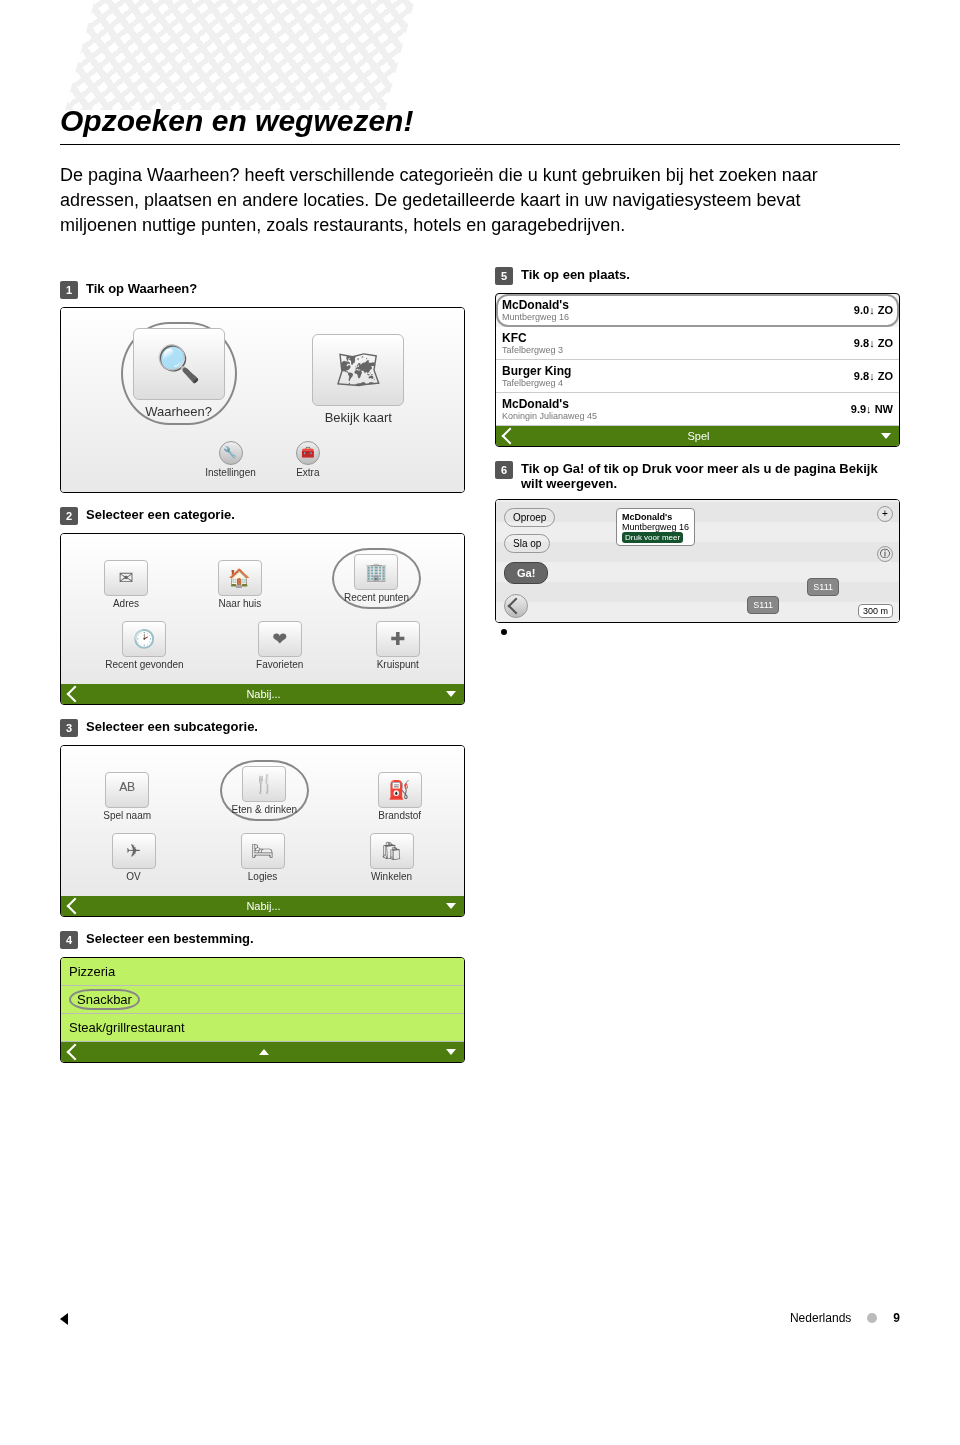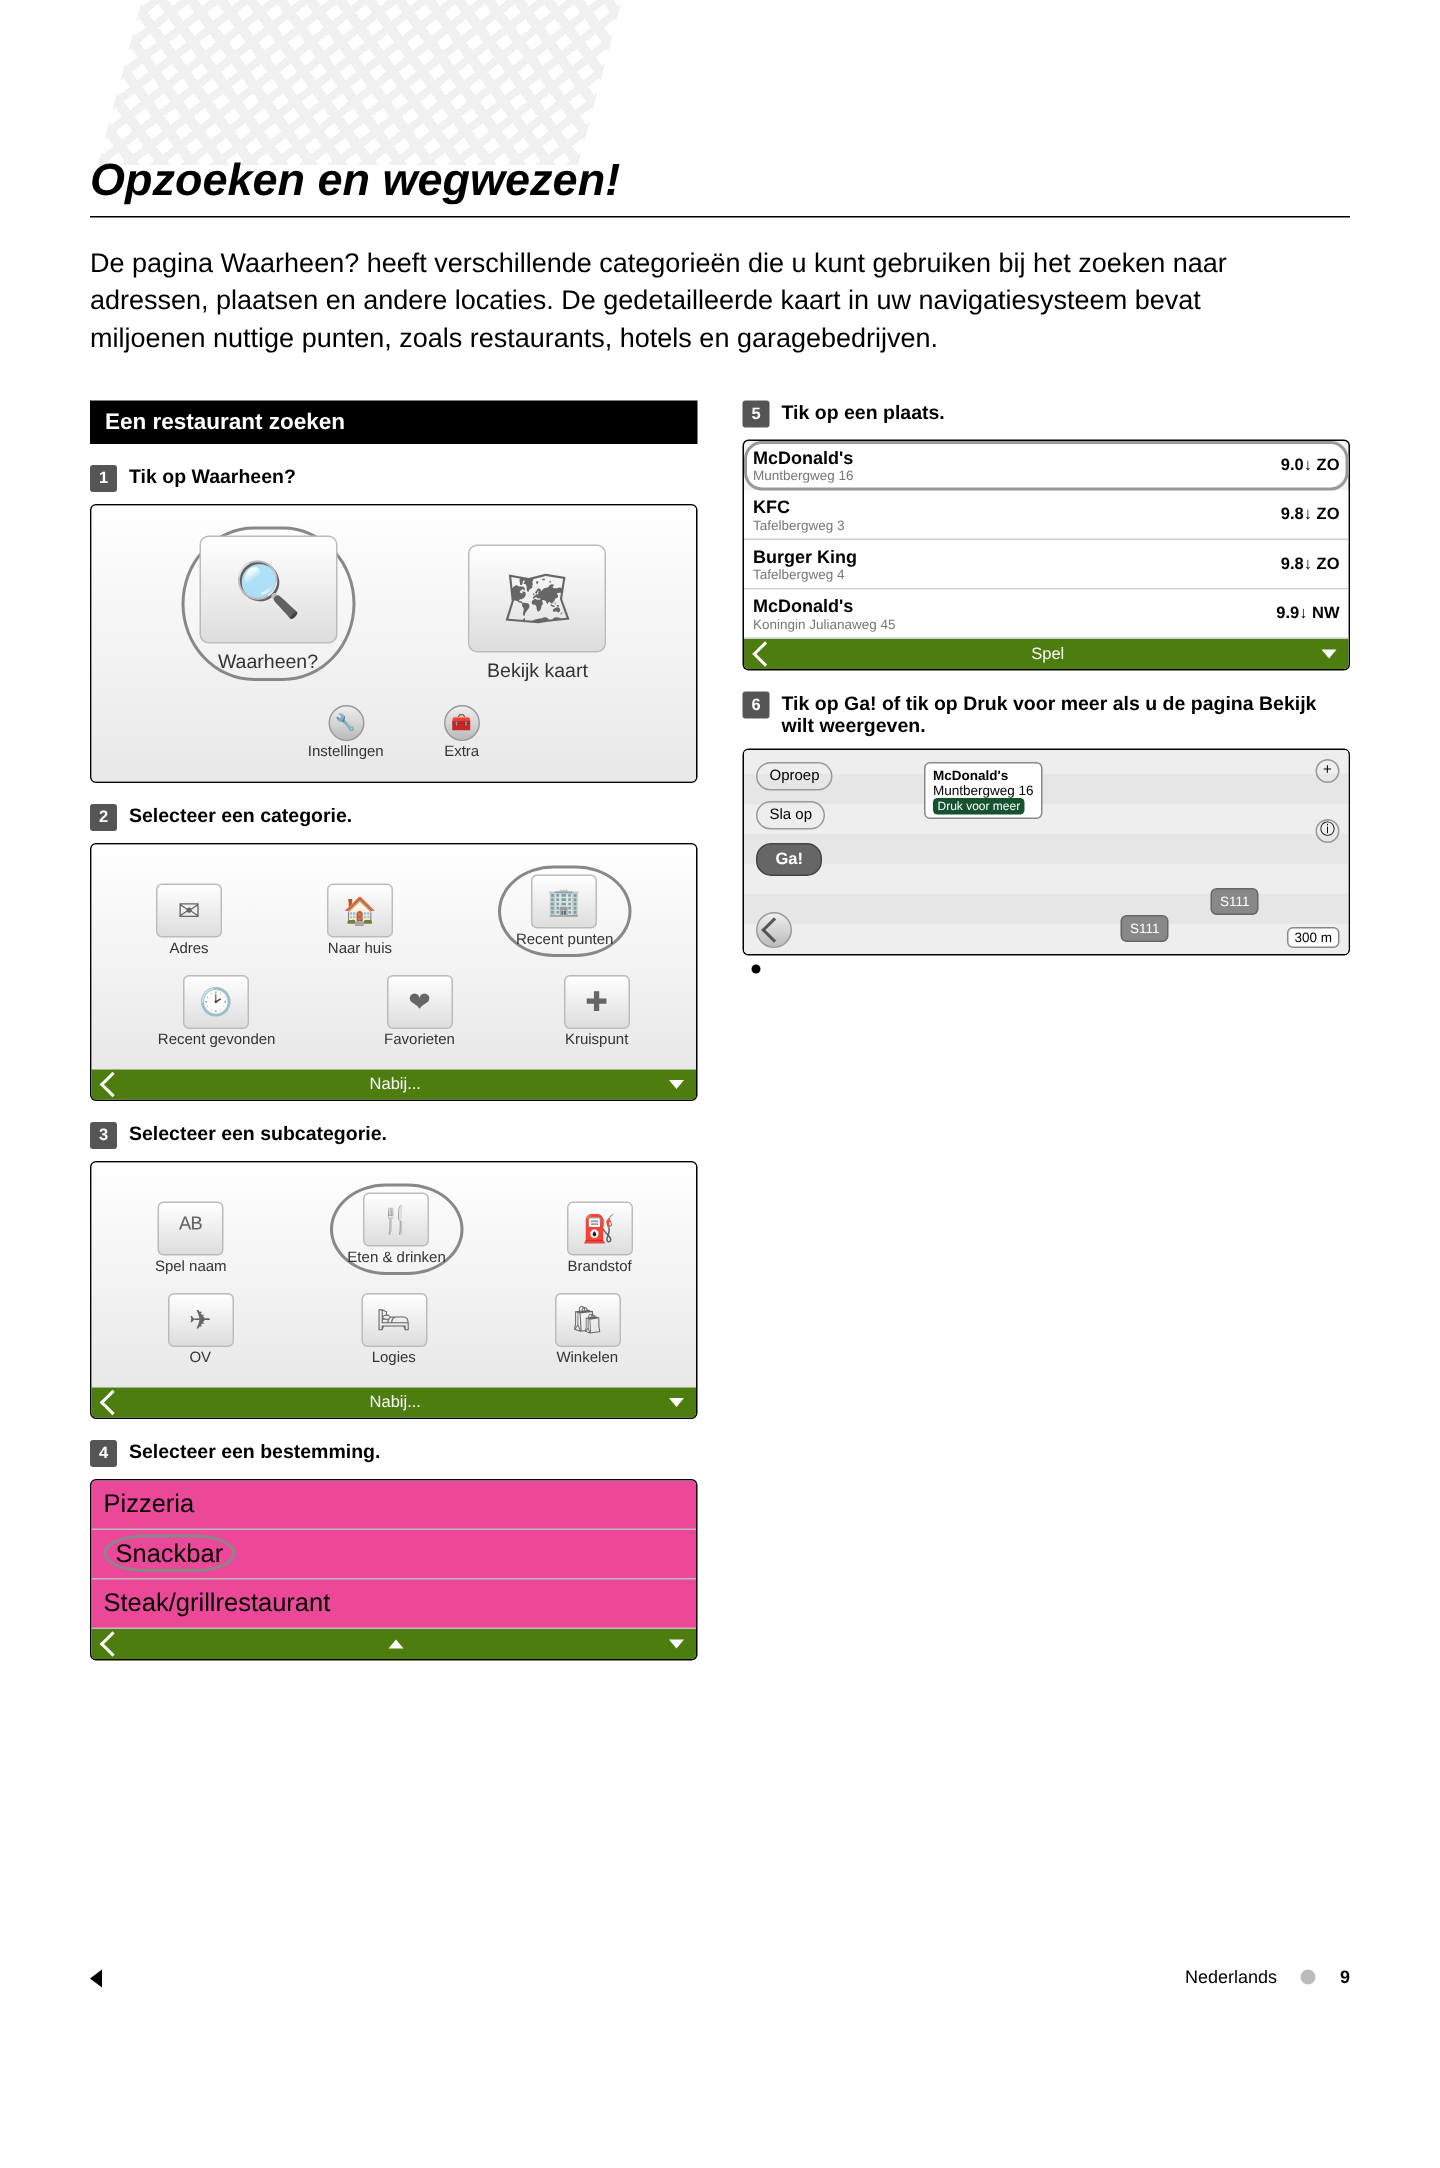--- a/index.html
+++ b/index.html
@@ -18,22 +18,22 @@
   .tile-row{display:flex;justify-content:space-around;align-items:flex-end;padding:6px 0}
   .tile{display:flex;flex-direction:column;align-items:center;font-size:10px;color:#333;gap:2px}
   .bigtile{display:flex;flex-direction:column;align-items:center;font-size:13px;color:#333;gap:4px}
   .icon{width:42px;height:34px;border:1px solid #bbb;border-radius:4px;background:linear-gradient(#fff,#ddd);display:flex;align-items:center;justify-content:center;font-size:18px;color:#666}
   .big-icon{width:90px;height:70px;border:1px solid #bbb;border-radius:6px;background:linear-gradient(#fff,#ddd);display:flex;align-items:center;justify-content:center;font-size:36px;color:#666}
   .circled{border:2px solid #888;border-radius:50%/60%;padding:4px 10px}
   .list-row{display:flex;justify-content:space-between;align-items:center;border-bottom:1px solid #ccc;padding:4px 6px;font-size:12px;background:#fff}
   .list-row .name{font-weight:bold}
   .list-row .sub{font-size:9px;color:#777;font-weight:normal}
   .dist{font-size:11px;font-weight:bold;white-space:nowrap}
-  .thin-row{border-bottom:1px solid #bbb;padding:6px 8px;font-size:17px;background:#ec4899}
-  .mapview{position:relative;height:136px;background:repeating-linear-gradient(0deg,#eee 0 20px,#e6e6e6 20px 40px),repeating-linear-gradient(90deg,#eee 0 20px,#e6e6e6 20px 40px)}
+  .thin-row{border-bottom:1px solid #bbb;padding:6px 8px;font-size:13px;background:#bef264}
+  .mapview{position:relative;height:122px;background:repeating-linear-gradient(0deg,#eee 0 20px,#e6e6e6 20px 40px),repeating-linear-gradient(90deg,#eee 0 20px,#e6e6e6 20px 40px)}
   .mapbtn{position:absolute;background:linear-gradient(#fff,#ccc помощью);border:1px solid #999;border-radius:10px;font-size:10px;padding:3px 8px}
   .gobtn{position:absolute;background:#666;color:#fff;border:1px solid #444;border-radius:10px;font-size:11px;font-weight:bold;padding:4px 12px}
   .callout{position:absolute;background:#fff;border:1px solid #888;border-radius:4px;font-size:9px;padding:3px 5px}
   .small-round{width:22px;height:22px;border-radius:50%;background:linear-gradient(#eee,#bbb);border:1px solid #999;display:flex;align-items:center;justify-content:center;font-size:11px;color:#555}
   .footer{position:absolute;bottom:30px;right:60px;font-size:12px;display:flex;align-items:center;gap:16px}
   .footer .dot{width:10px;height:10px;border-radius:50%;background:#bbb}
   .arrow-left{position:absolute;bottom:30px;left:60px;width:0;height:0;border-top:6px solid transparent;border-bottom:6px solid transparent;border-right:8px solid #000}
   .down-arrow-ico{display:inline-block;width:0;height:0;border-left:5px solid transparent;border-right:5px solid transparent;border-top:6px solid #fff}
   .up-arrow-ico{display:inline-block;width:0;height:0;border-left:5px solid transparent;border-right:5px solid transparent;border-bottom:6px solid #fff}
   .back-ico{display:inline-block;width:10px;height:10px;border-left:2px solid #fff;border-bottom:2px solid #fff;transform:rotate(45deg)}
@@ -44,21 +44,20 @@
 
 <div class="page">
   <div class="tire"></div>
 
   <h1 class="title">Opzoeken en wegwezen!</h1>
   <p class="intro">De pagina Waarheen? heeft verschillende categorieën die u kunt gebruiken bij het zoeken naar adressen, plaatsen en andere locaties. De gedetailleerde kaart in uw navigatiesysteem bevat miljoenen nuttige punten, zoals restaurants, hotels en garagebedrijven.</p>
 
   <div class="cols">
 
     <div class="col">
-      <div class="section-head">Een restaurant zoeken</div>
 
       <div class="step">
         <div class="numbox">1</div>
         <div>Tik op Waarheen?</div>
       </div>
       <div class="shot">
         <div class="shot-inner">
           <div class="tile-row" style="justify-content:space-evenly;gap:24px">
             <div class="bigtile circled">
               <div class="big-icon">🔍</div>

